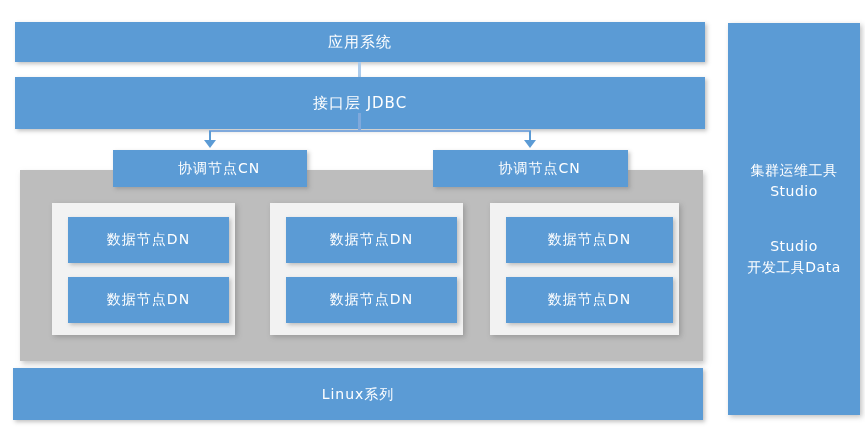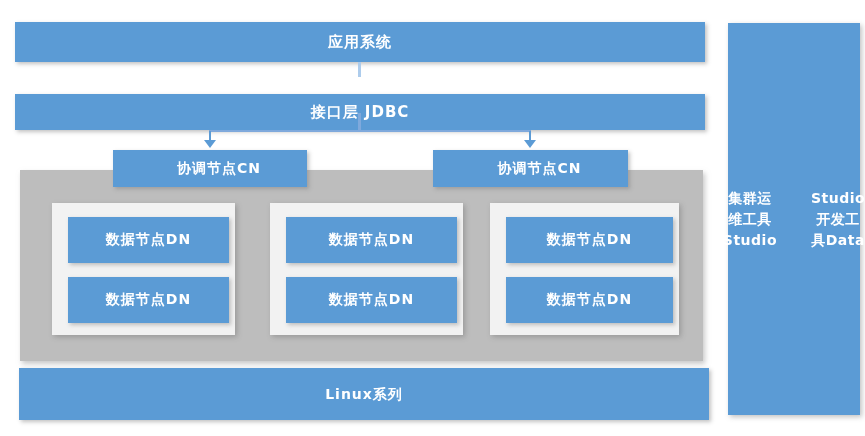--- a/index.html
+++ b/index.html
@@ -10,35 +10,35 @@
     --connector-mid-blue: #7FA9DC;
     --connector-blue: #5B9BD5;
     --text-on-blue: #FFFFFF;
   }
   * { margin: 0; padding: 0; box-sizing: border-box; }
   html, body { background: #ffffff; }
   body {
     font-family: "DejaVu Sans", "Liberation Sans", sans-serif;
     width: 865px; height: 436px; overflow: hidden;
   }
-  .canvas { position: relative; width: 865px; height: 436px; background: #ffffff; font-weight: bold; }
+  .canvas { position: relative; width: 865px; height: 436px; background: #ffffff; }
 
   .bluebox {
     position: absolute;
     background: var(--primary-blue);
     color: var(--text-on-blue);
     display: flex; align-items: center; justify-content: center;
     text-align: center;
     box-shadow: 2px 2px 4px rgba(120,120,120,0.45);
     letter-spacing: 1px;
   }
   .bar { font-size: 15px; }
   .bar-app       { left: 15px; top: 22px;  width: 690px; height: 40px; }
-  .bar-interface { left: 15px; top: 94px;  width: 690px; height: 36px; }
-  .bar-os        { left: 19px; top: 368px; width: 690px; height: 52px;
+  .bar-interface { left: 15px; top: 77px;  width: 690px; height: 52px; }
+  .bar-os        { left: 13px; top: 368px; width: 690px; height: 52px;
                    flex-direction: column; font-size: 14px; line-height: 21px; }
 
   .conn { position: absolute; }
   .conn-app-interface { left: 358px; top: 62px;  width: 3px;  height: 15px; background: var(--connector-light-blue); }
   .conn-stub          { left: 358px; top: 113px; width: 3px;  height: 18px; background: var(--connector-mid-blue); }
   .conn-branch        { left: 209px; top: 130px; width: 322px; height: 2px; background: var(--connector-mid-blue); }
   .arrow-stem { position: absolute; width: 2px; height: 10px; top: 131px; background: var(--connector-blue); }
   .arrow-stem-left  { left: 209px; }
   .arrow-stem-right { left: 529px; }
   .arrowhead {
@@ -78,21 +78,21 @@
     display: flex; align-items: center; justify-content: center;
     font-size: 14px; letter-spacing: 1px;
     box-shadow: 2px 2px 4px rgba(110,110,110,0.4);
   }
 
   .sidebar {
     position: absolute; left: 728px; top: 23px; width: 132px; height: 392px;
     background: var(--primary-blue);
     color: var(--text-on-blue);
     box-shadow: 2px 2px 5px rgba(120,120,120,0.45);
-    display: flex; flex-direction: row; align-items: center; justify-content: center;
+    display: flex; flex-direction: column; align-items: center; justify-content: center;
     gap: 34px;
   }
   .tool-group { text-align: center; font-size: 14px; line-height: 21px; letter-spacing: 0.5px; }
   .tool-line { display: block; }
 </style>
 </head>
 <body>
 
 <div class="canvas">
 

